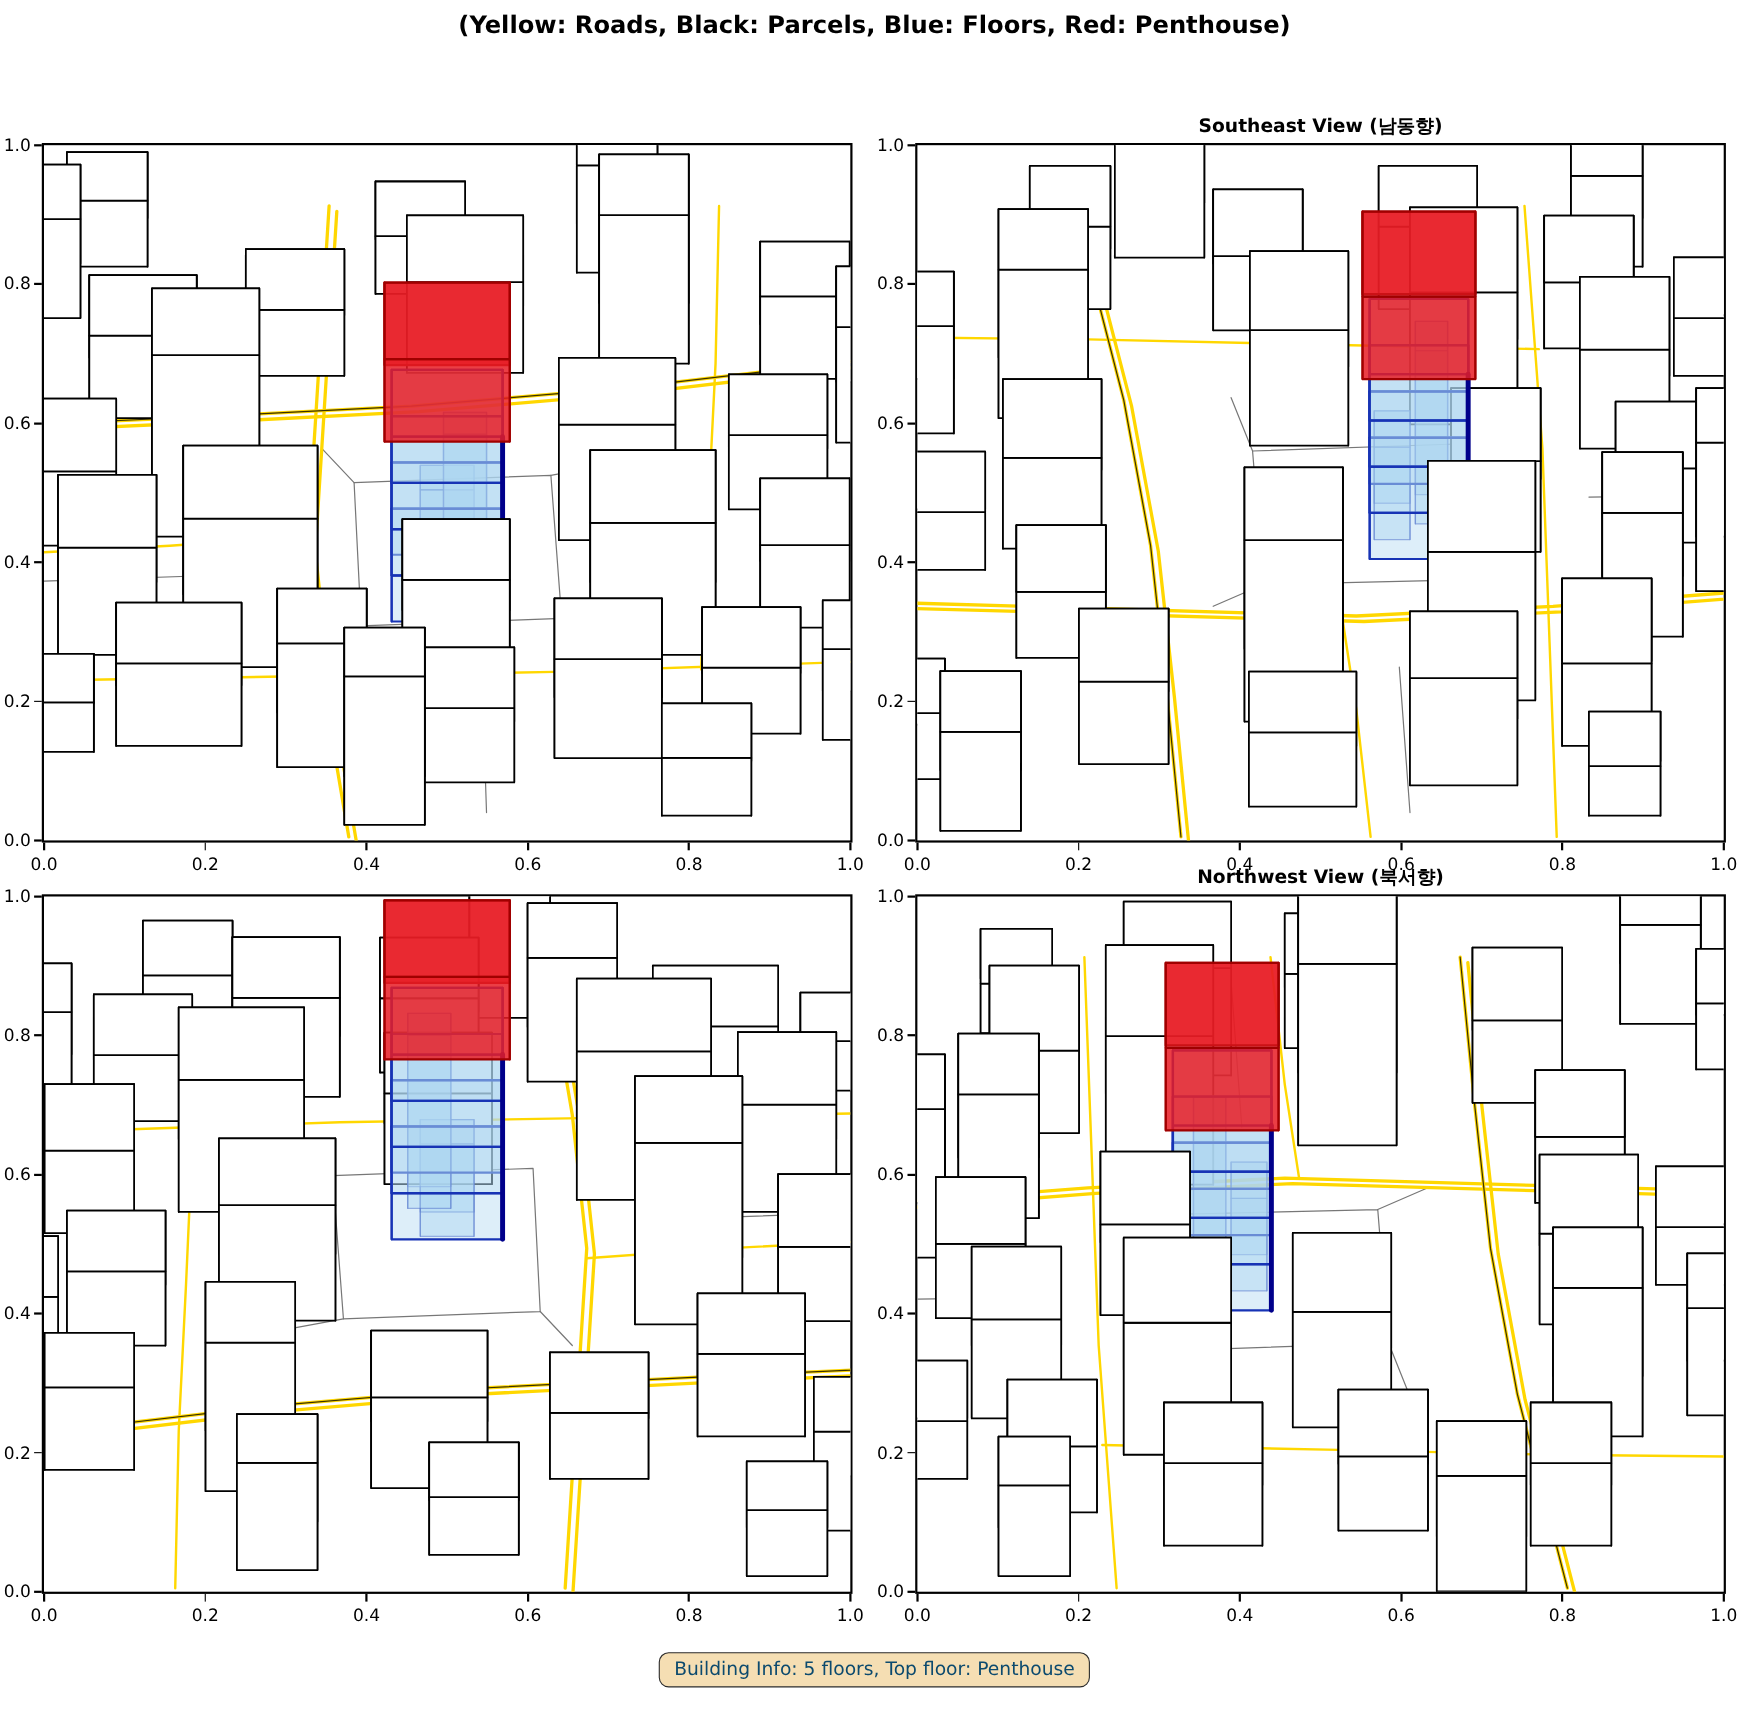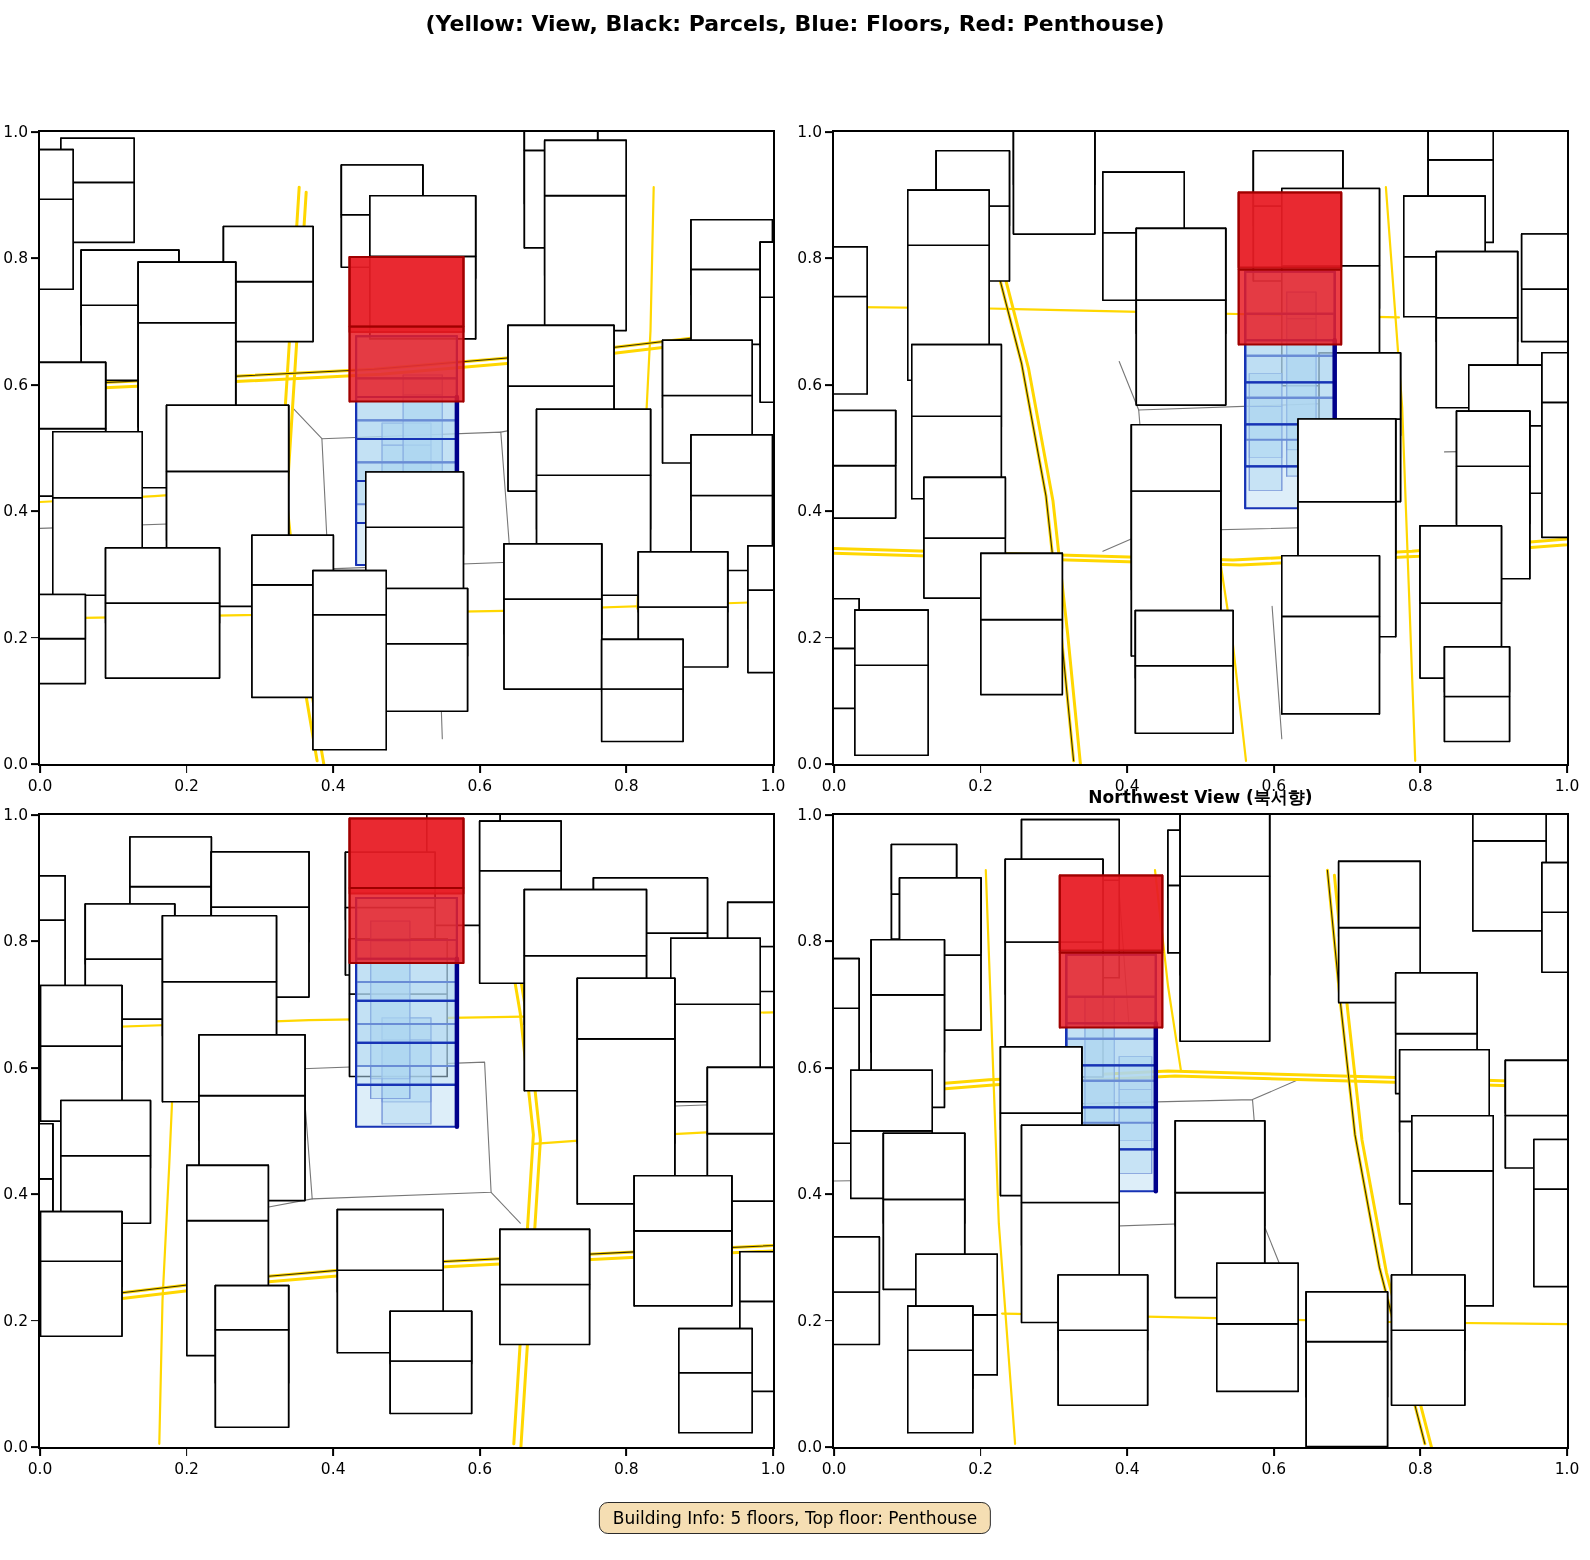--- a/index.html
+++ b/index.html
@@ -10,29 +10,29 @@
   .panel{position:absolute;}
   .panel-title{position:absolute;top:-27px;left:0;width:100%;text-align:center;
                font-size:17px;font-weight:bold;white-space:nowrap;}
   .plot{position:absolute;left:0;top:0;width:737px;height:636px;border:2px solid #000;
         background:#fff;box-sizing:border-box;}
   .plot svg{position:absolute;left:0;top:0;display:block;}
   .xlab,.ylab{position:absolute;font-size:15.5px;color:#000;white-space:nowrap;}
   .tickmark{position:absolute;background:#000;}
   .annotation{position:absolute;top:1502px;left:795px;transform:translateX(-50%);
               background:#F5DEB3;border:1.6px solid #2b2b2b;border-radius:9px;
-              padding:5px 13px;font-size:17px;color:#000000;white-space:nowrap;}
+              padding:5px 13px;font-size:17px;color:#0c4a6e;white-space:nowrap;}
 </style>
 </head>
 <body>
 
 <div class="figure">
 
   <div class="suptitle">
-    <div>(Yellow: View, Black: Parcels, Blue: Floors, Red: Penthouse)</div>
+    <div>(Yellow: Roads, Black: Parcels, Blue: Floors, Red: Penthouse)</div>
   </div>
 
   <div class="panel" style="left:38px;top:130px;width:737px;height:636px;">
     <div class="plot">
       <svg class="scene" width="733" height="632" viewBox="0 0 733 632">
           <path d="M281.9 306.7L460.8 300.1L470.6 430.2L288.4 436.9L281.9 306.7" fill="none" stroke="#777777" stroke-width="1.1" stroke-linejoin="round" stroke-linecap="round"></path>
           <path d="M281.9 306.7L252.7 275.8" fill="none" stroke="#777777" stroke-width="1.1" stroke-linejoin="round" stroke-linecap="round"></path>
           <path d="M460.8 300.1L532.4 286.8" fill="none" stroke="#777777" stroke-width="1.1" stroke-linejoin="round" stroke-linecap="round"></path>
           <path d="M399.0 507.5L402.3 606.7" fill="none" stroke="#777777" stroke-width="1.1" stroke-linejoin="round" stroke-linecap="round"></path>
           <path d="M-23.8 397.2L171.3 390.5" fill="none" stroke="#777777" stroke-width="1.1" stroke-linejoin="round" stroke-linecap="round"></path>
@@ -242,20 +242,21 @@
         <div class="ylab" style="left: -12px; top: 126.4px; transform: translate(-100%, -50%);">0.8</div>
         <div class="tickmark" style="left: -9px; top: 126.4px; width: 7px; height: 1.8px; transform: translateY(-50%);"></div>
         <div class="xlab" style="left: 733px; bottom: -31px; transform: translateX(-50%);">1.0</div>
         <div class="tickmark" style="left: 733px; bottom: -9px; width: 1.8px; height: 7px; transform: translateX(-50%);"></div>
         <div class="ylab" style="left: -12px; top: 0px; transform: translate(-100%, -50%);">1.0</div>
         <div class="tickmark" style="left: -9px; top: 0px; width: 7px; height: 1.8px; transform: translateY(-50%);"></div>
       </div>
   </div>
 
   <div class="panel" style="left:832px;top:130px;width:737px;height:636px;">
+    <div class="panel-title">Southeast View (남동향)</div>
     <div class="plot">
       <svg class="scene" width="733" height="632" viewBox="0 0 733 632">
           <path d="M314.5 399.4L304.7 278.0L496.6 271.4L506.4 394.9L314.5 399.4" fill="none" stroke="#777777" stroke-width="1.1" stroke-linejoin="round" stroke-linecap="round"></path>
           <path d="M314.5 399.4L268.9 419.2" fill="none" stroke="#777777" stroke-width="1.1" stroke-linejoin="round" stroke-linecap="round"></path>
           <path d="M304.7 278.0L285.2 229.5" fill="none" stroke="#777777" stroke-width="1.1" stroke-linejoin="round" stroke-linecap="round"></path>
           <path d="M610.5 319.9L756.8 317.7" fill="none" stroke="#777777" stroke-width="1.1" stroke-linejoin="round" stroke-linecap="round"></path>
           <path d="M447.8 606.7L438.1 474.4" fill="none" stroke="#777777" stroke-width="1.1" stroke-linejoin="round" stroke-linecap="round"></path>
           <path d="M239.6 628.8L226.6 496.4L212.0 364.1L187.6 231.7L142.1 55.2" fill="none" stroke="#FFD700" stroke-width="3" stroke-linejoin="round" stroke-linecap="round"></path>
           <path d="M239.6 628.8L226.6 496.4L212.0 364.1L187.6 231.7L142.1 55.2" fill="none" stroke="#FFD700" stroke-width="3" stroke-linejoin="round" stroke-linecap="round" transform="translate(7 5)"></path>
           <path d="M-56.3 414.8L171.3 421.4L399.0 428.0L577.9 419.2L789.3 402.7" fill="none" stroke="#FFD700" stroke-width="3" stroke-linejoin="round" stroke-linecap="round"></path>

